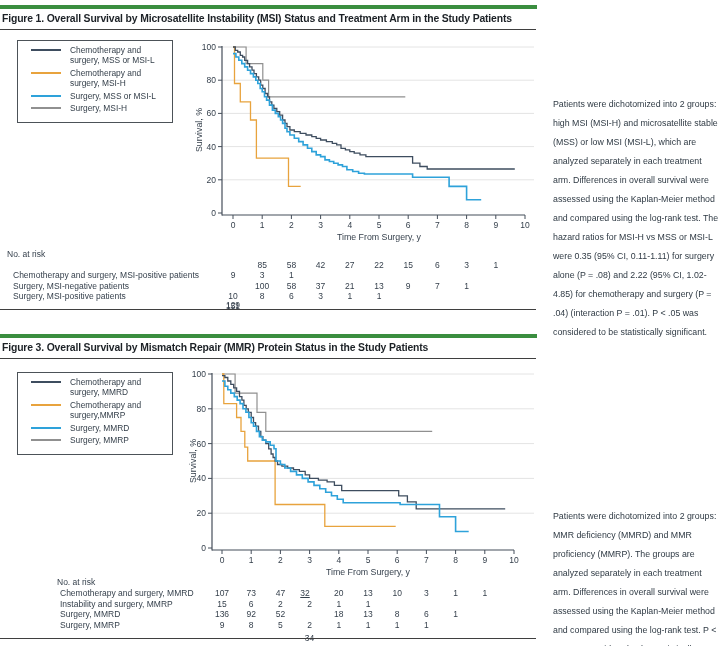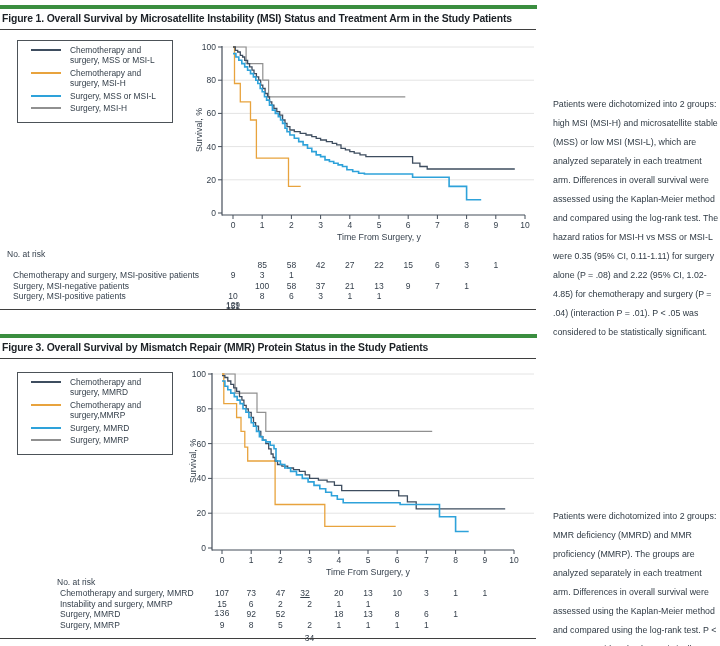--- a/index.html
+++ b/index.html
@@ -240,21 +240,21 @@
     <div class="risk-val" style="left: 442.6px; top: 588px;">1</div>
     <div class="risk-val" style="left: 471.8px; top: 588px;">1</div>
     <div class="risk-label" style="left: 60px; top: 598.6px;">Instability and surgery, MMRP</div>
     <div class="risk-val" style="left: 209px; top: 598.6px;">15</div>
     <div class="risk-val" style="left: 238.2px; top: 598.6px;">6</div>
     <div class="risk-val" style="left: 267.4px; top: 598.6px;">2</div>
     <div class="risk-val" style="left: 296.6px; top: 598.6px;">2</div>
     <div class="risk-val" style="left: 325.8px; top: 598.6px;">1</div>
     <div class="risk-val" style="left: 355px; top: 598.6px;">1</div>
     <div class="risk-label" style="left: 60px; top: 609.2px;">Surgery, MMRD</div>
-    <div class="risk-val" style="left: 209px; top: 609.2px; font-family: Liberation Mono, monospace;">136</div>
+    <div class="risk-val" style="left: 209px; top: 609.2px;">136</div>
     <div class="risk-val" style="left: 238.2px; top: 609.2px;">92</div>
     <div class="risk-val" style="left: 267.4px; top: 609.2px;">52</div>
     <div class="risk-val" style="left: 296.6px; top: 609.2px; margin-top: 24px;">34</div>
     <div class="risk-val" style="left: 325.8px; top: 609.2px;">18</div>
     <div class="risk-val" style="left: 355px; top: 609.2px;">13</div>
     <div class="risk-val" style="left: 384.2px; top: 609.2px;">8</div>
     <div class="risk-val" style="left: 413.4px; top: 609.2px;">6</div>
     <div class="risk-val" style="left: 442.6px; top: 609.2px;">1</div>
     <div class="risk-label" style="left: 60px; top: 619.8px;">Surgery, MMRP</div>
     <div class="risk-val" style="left: 209px; top: 619.8px;">9</div>

